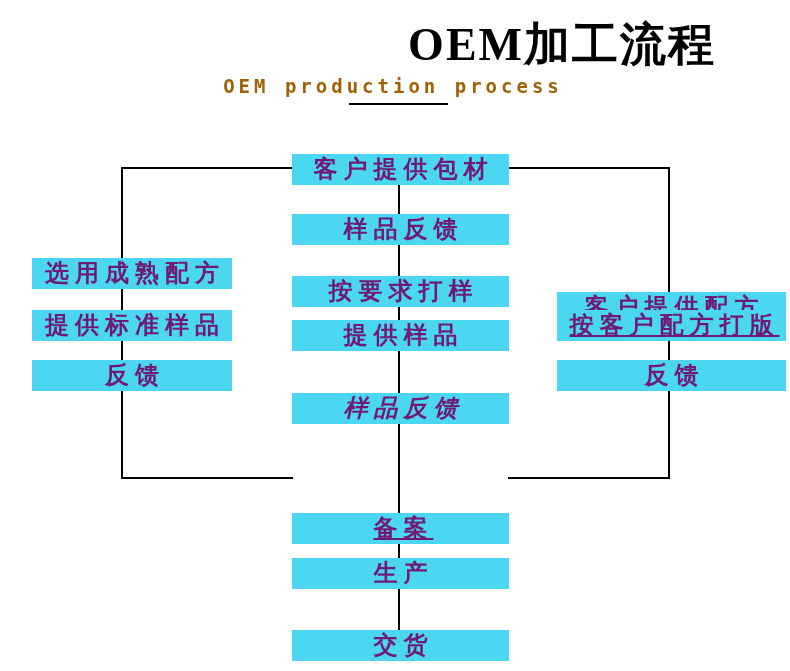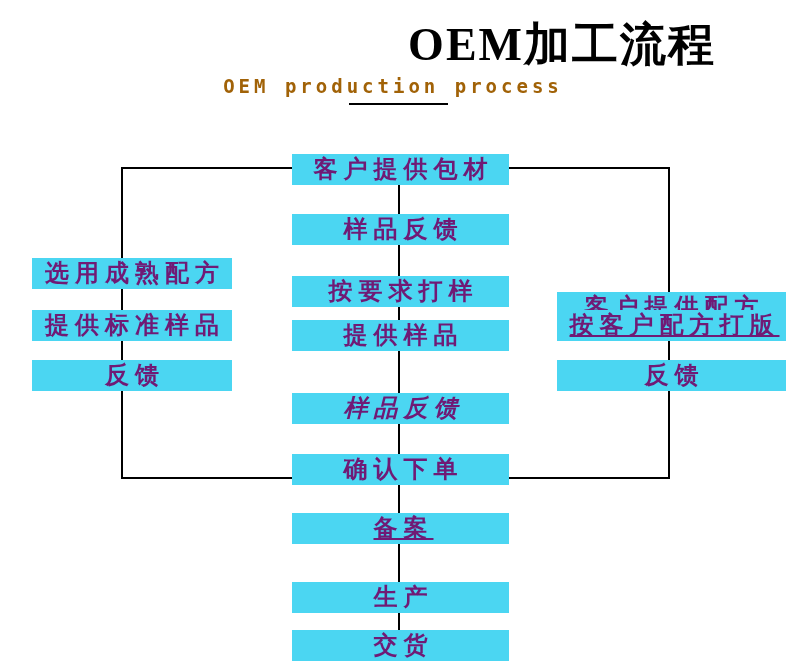--- a/index.html
+++ b/index.html
@@ -89,23 +89,22 @@
   <div class="line hline" style="left:121px; top:167px; width:172px;"></div>
   <div class="line hline" style="left:508px; top:167px; width:162px;"></div>
   <div class="line hline" style="left:121px; top:477px; width:172px;"></div>
   <div class="line hline" style="left:508px; top:477px; width:162px;"></div>
 
   <div class="box center" style="top:154px;">客户提供包材</div>
   <div class="box center" style="top:214px;">样品反馈</div>
   <div class="box center" style="top:276px;">按要求打样</div>
   <div class="box center" style="top:320px;">提供样品</div>
   <div class="box center" style="top:393px;font-style:italic;">样品反馈</div>
-  <div class="box center" style="top:454px;">确认下单</div>
   <div class="box center" style="top:513px;text-decoration:underline;">备案</div>
-  <div class="box center" style="top:558px;margin-top:24px;">生产</div>
+  <div class="box center" style="top:558px;">生产</div>
   <div class="box center" style="top:630px;">交货</div>
 
   <div class="box side-left" style="top:258px;">选用成熟配方</div>
   <div class="box side-left" style="top:310px;">提供标准样品</div>
   <div class="box side-left" style="top:360px;">反馈</div>
 
   <div class="box side-right" style="top:258px;margin-top:34px;">客户提供配方</div>
   <div class="box side-right" style="top:310px;text-decoration:underline;">按客户配方打版</div>
   <div class="box side-right" style="top:360px;">反馈</div>
 

